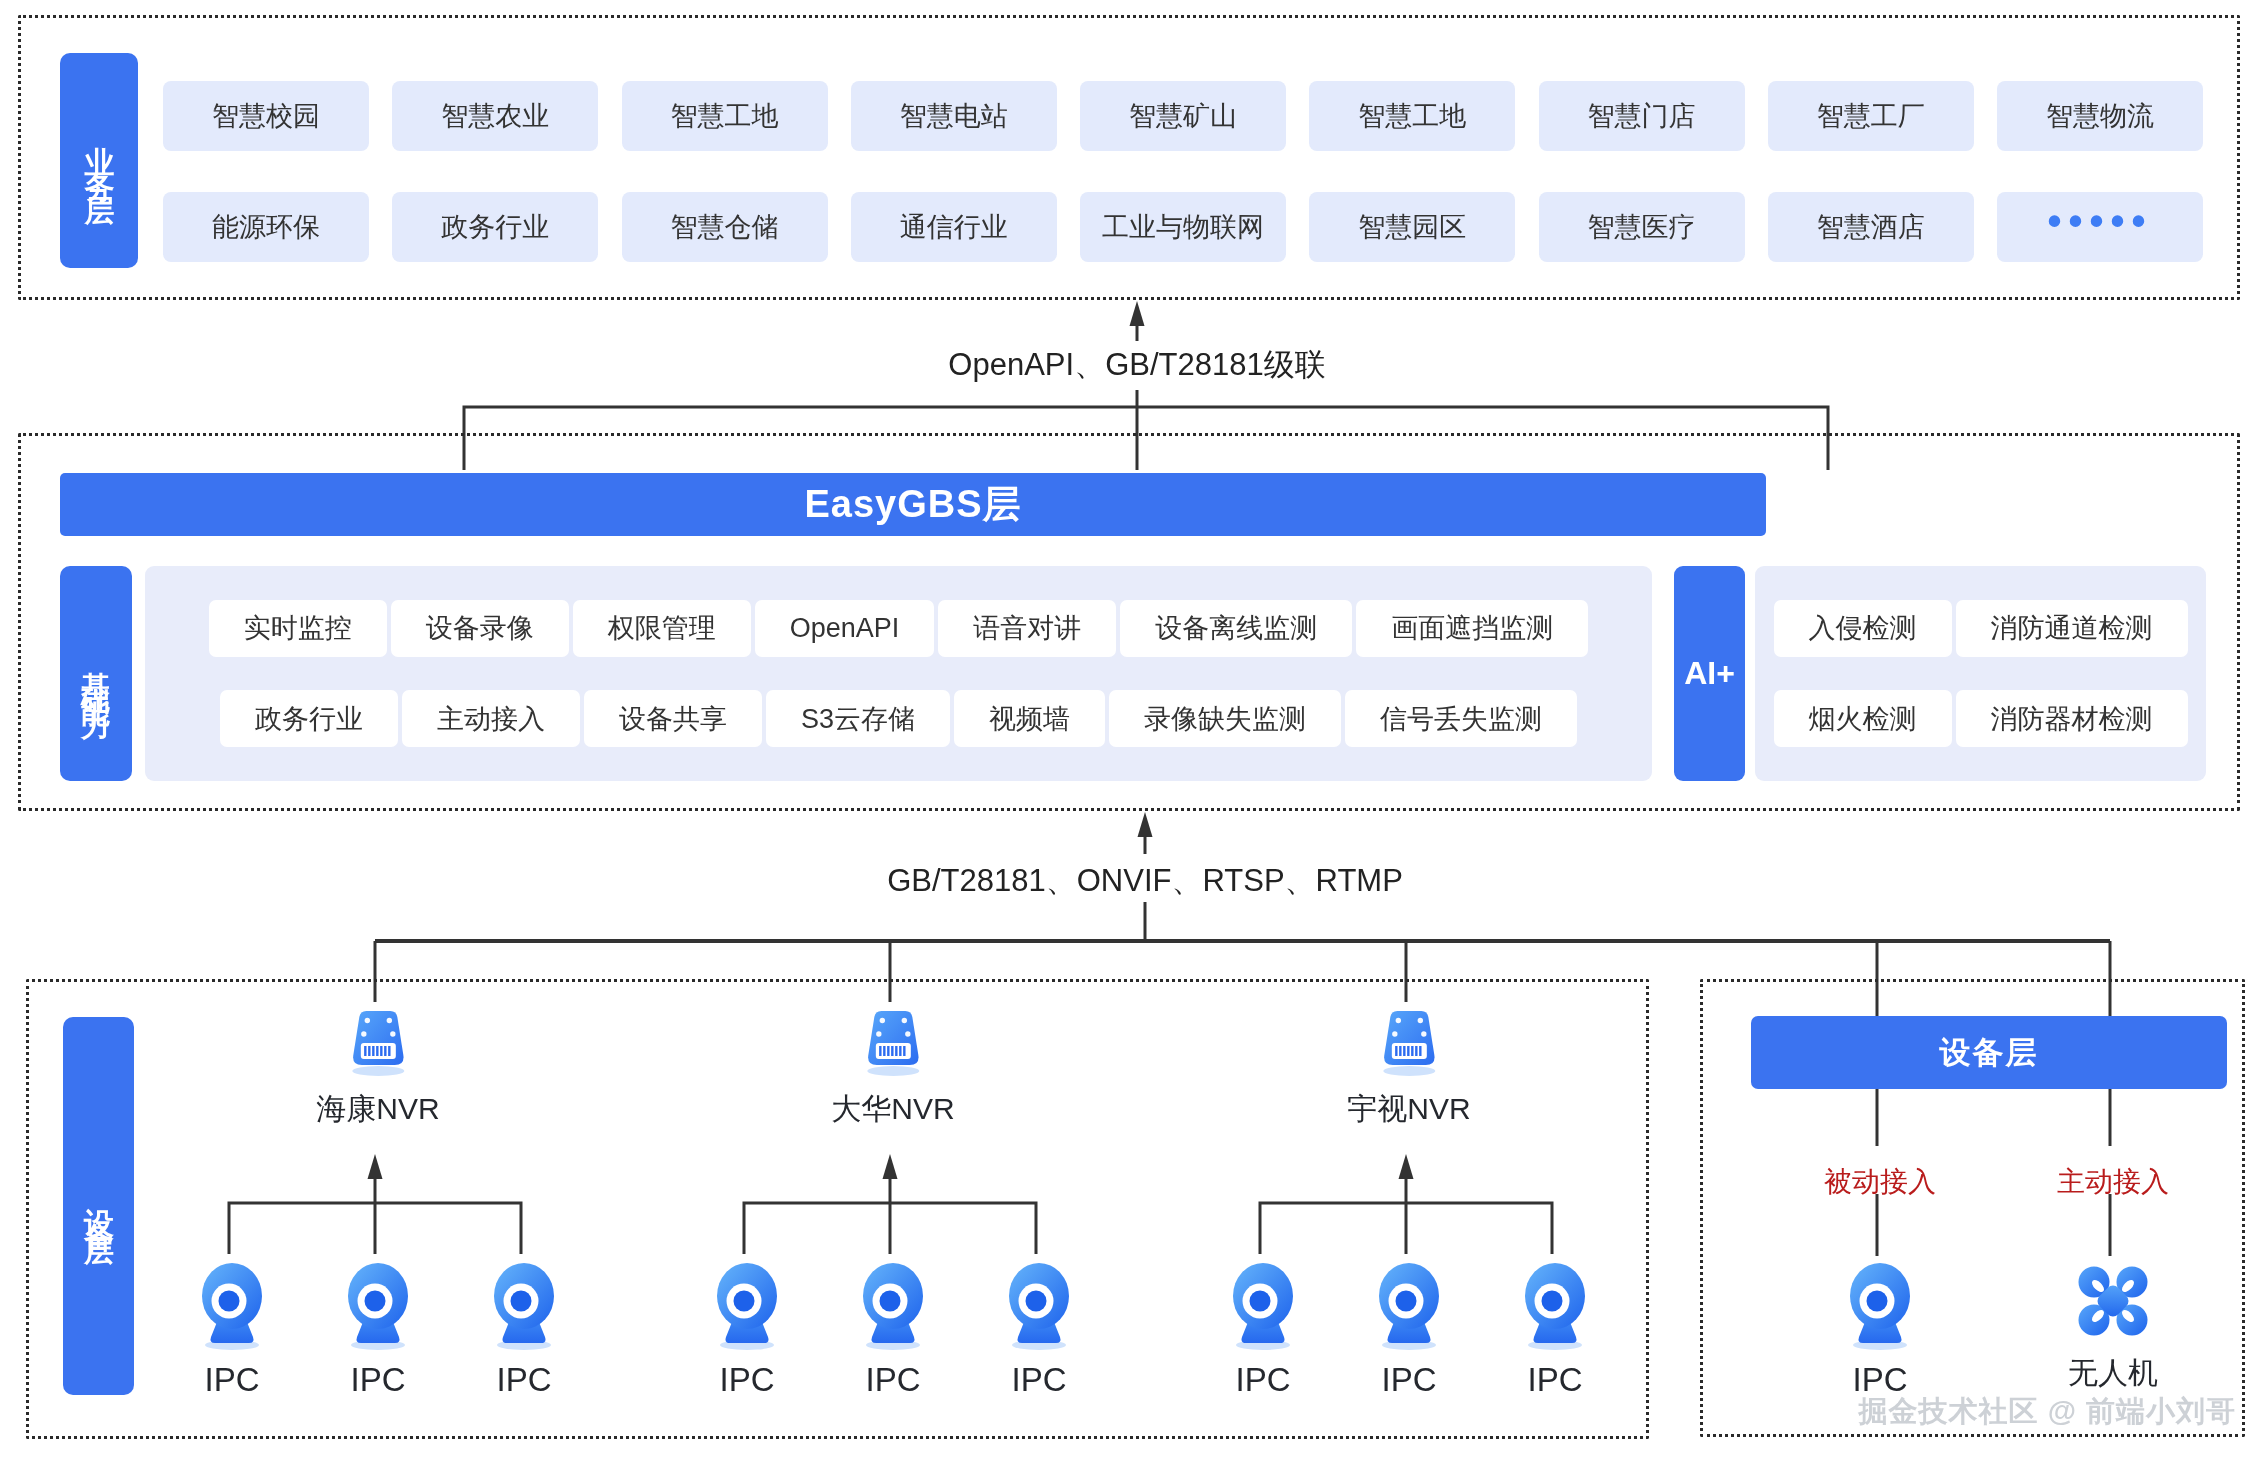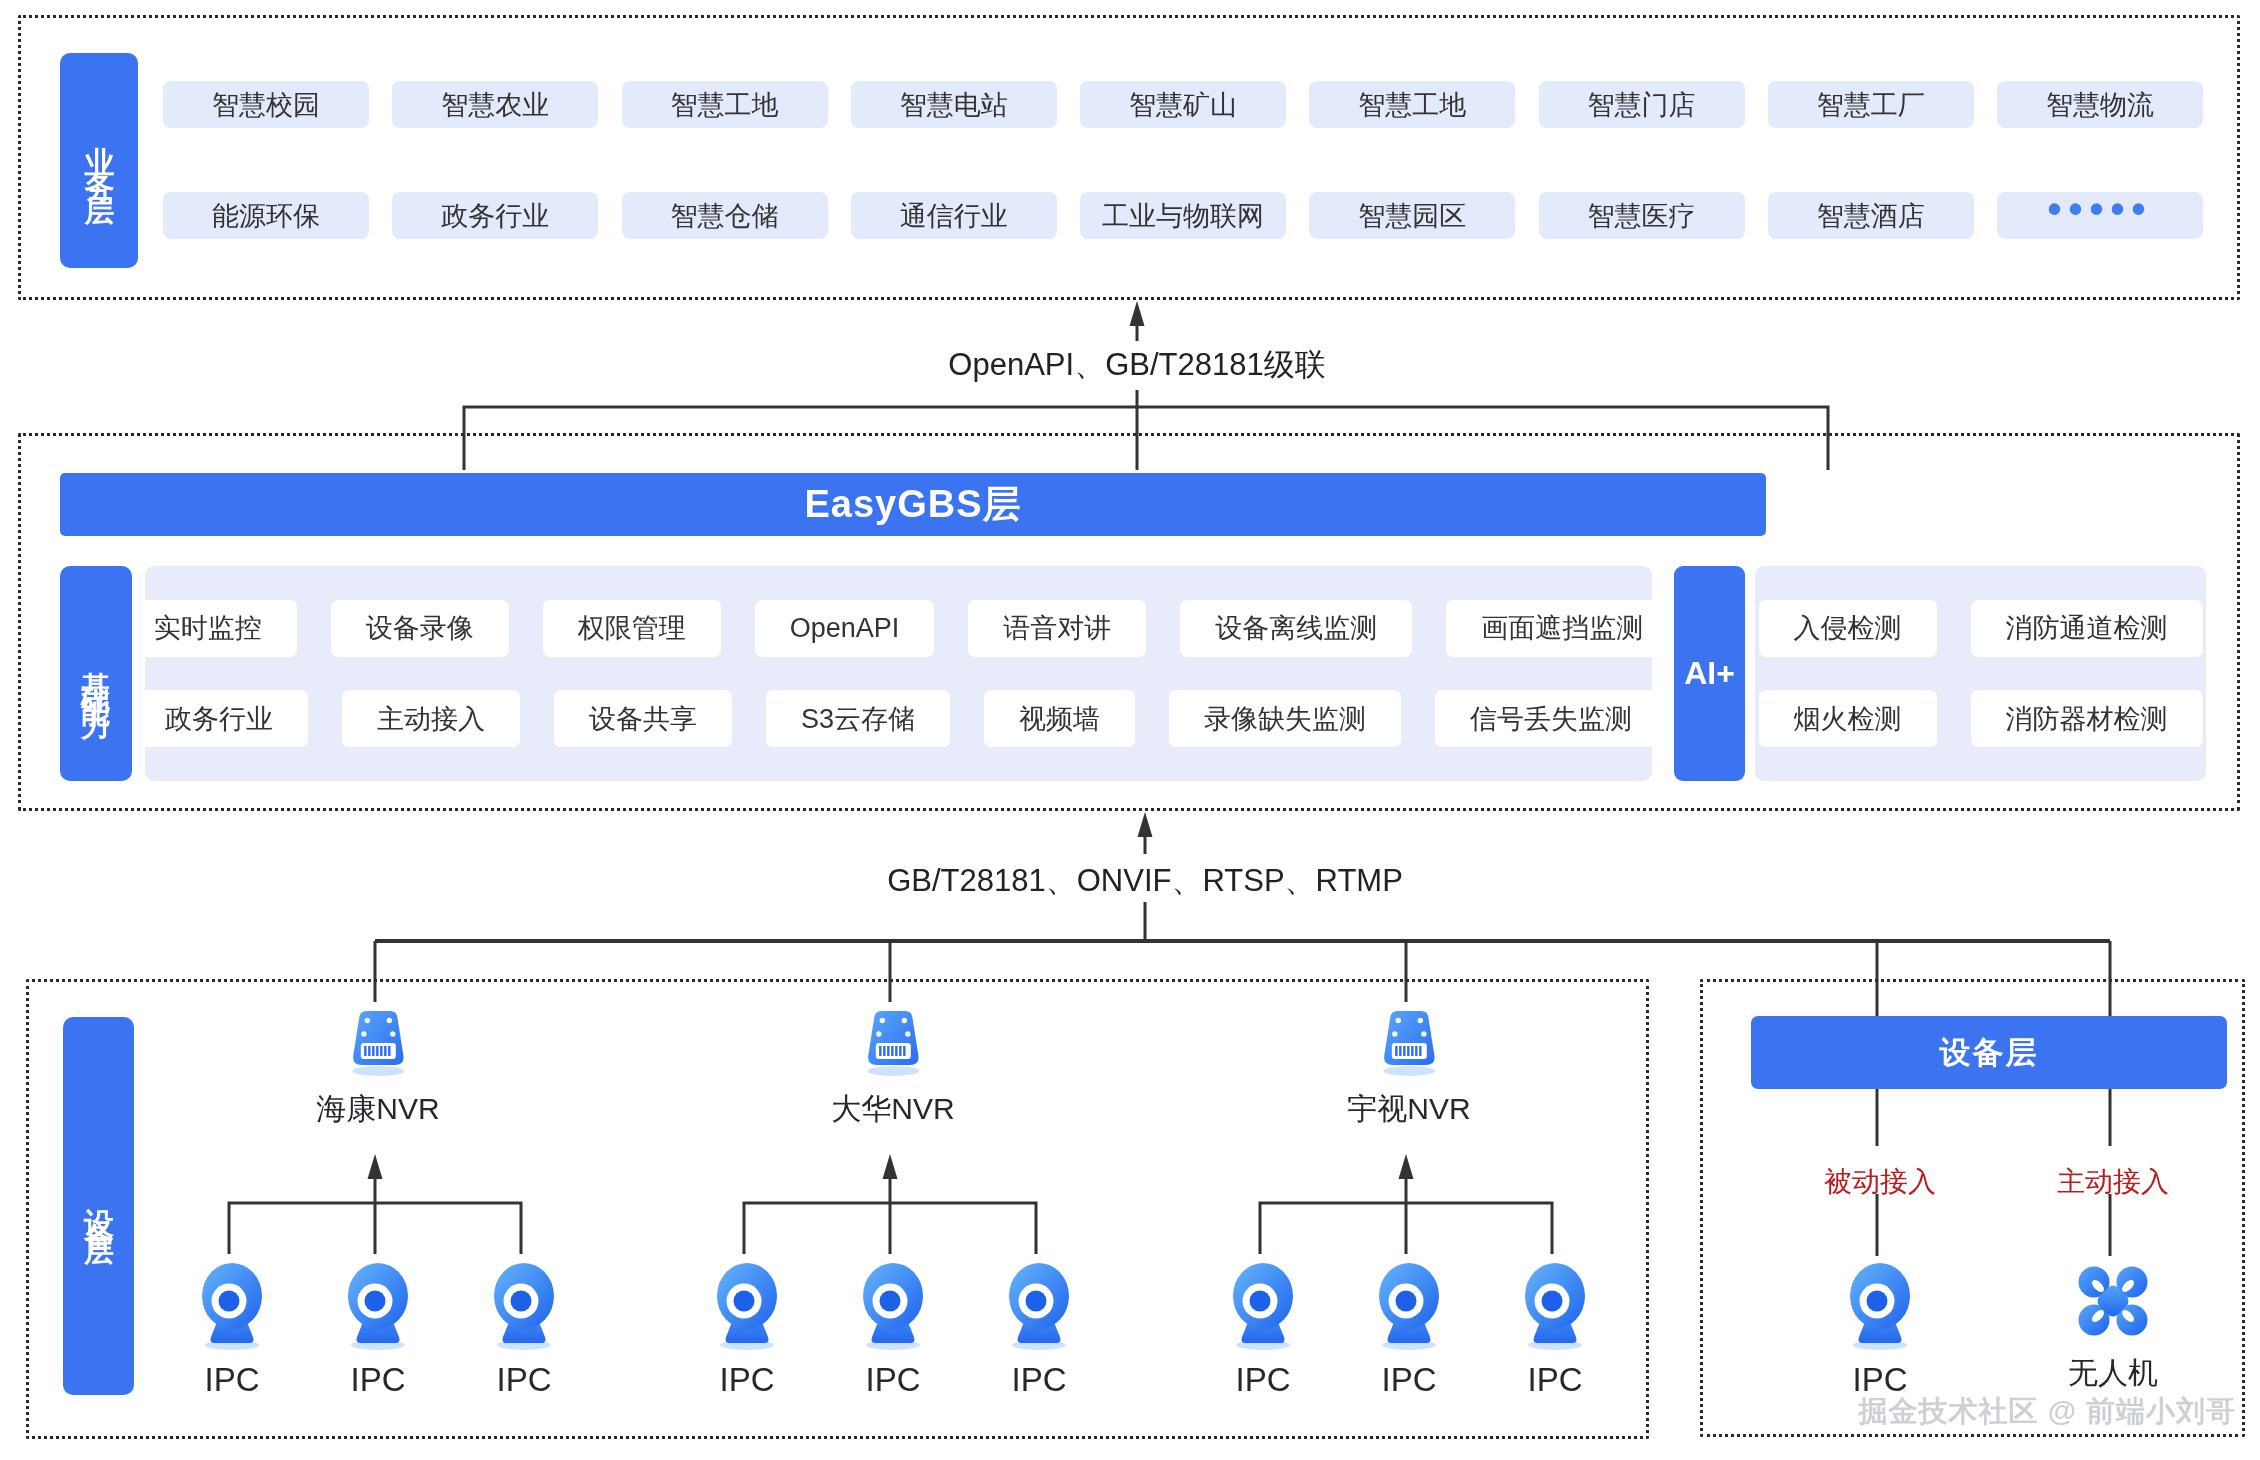--- a/index.html
+++ b/index.html
@@ -13,41 +13,41 @@
     display:flex;align-items:center;justify-content:center;
     writing-mode:vertical-rl;text-orientation:upright;font-weight:600;z-index:2;}
   .vlabel.biz{left:39px;top:35px;width:78px;height:215px;font-size:30px;letter-spacing:26px;}
   .vlabel.cap{left:39px;top:130px;width:72px;height:215px;font-size:29px;letter-spacing:13px;}
   .vlabel.dev{left:34px;top:35px;width:71px;height:378px;font-size:30px;letter-spacing:15px;}
 
   #biz-box{left:18px;top:15px;width:2222px;height:285px;}
   .biz-row{position:absolute;left:142px;width:2040px;display:flex;justify-content:space-between;}
   .biz-row.r1{top:63px;}
   .biz-row.r2{top:174px;}
-  .biz-cell{background:#e3eafc;border-radius:8px;width:206px;height:47px;flex:none;
+  .biz-cell{background:#e3eafc;border-radius:8px;width:206px;height:70px;flex:none;
     display:flex;align-items:center;justify-content:center;
     font-size:27px;font-weight:500;color:#333;white-space:nowrap;}
   .biz-cell.dots{order:99;color:#3e7df5;font-size:40px;letter-spacing:7px;font-weight:700;
     padding-bottom:12px;box-sizing:border-box;}
 
   .conn-label{position:absolute;transform:translateX(-50%);font-size:31px;color:#222;
     white-space:nowrap;z-index:2;font-weight:500;}
   #conn-top-label{left:1137px;top:344px;}
   #conn-bottom-label{left:1145px;top:860px;}
 
   #cap-box{left:18px;top:433px;width:2222px;height:378px;}
   .blue-bar{position:absolute;background:#3b73f0;color:#fff;display:flex;align-items:center;
     justify-content:center;z-index:2;}
   #easygbs-bar{left:39px;top:37px;width:1706px;height:63px;border-radius:5px;
     font-size:38px;font-weight:700;letter-spacing:1px;}
   .cap-container{position:absolute;top:130px;height:215px;background:#e8ecfa;border-radius:9px;
     display:flex;flex-direction:column;justify-content:space-evenly;box-sizing:border-box;}
   #cap-main{left:124px;width:1507px;}
   #cap-ai{left:1734px;width:451px;}
-  .cap-row{display:flex;justify-content:center;gap:34px;}
+  .cap-row{display:flex;justify-content:center;gap:4px;}
   .cap-box{background:#fff;border-radius:7px;height:57px;display:flex;align-items:center;
     justify-content:center;padding:0 35px;font-size:27px;font-weight:500;color:#333;white-space:nowrap;}
   #ai-bar{left:1653px;top:130px;width:71px;height:215px;border-radius:9px;
     font-size:32px;font-weight:700;}
 
   #dev-box{left:26px;top:979px;width:1623px;height:460px;}
   #dev-right-box{left:1700px;top:979px;width:545px;height:458px;}
   .node{position:absolute;transform:translateX(-50%);text-align:center;z-index:2;}
   .node .icon{display:block;line-height:0;}
   .node-label{margin-top:10px;font-size:30px;color:#25282e;font-weight:500;white-space:nowrap;}

